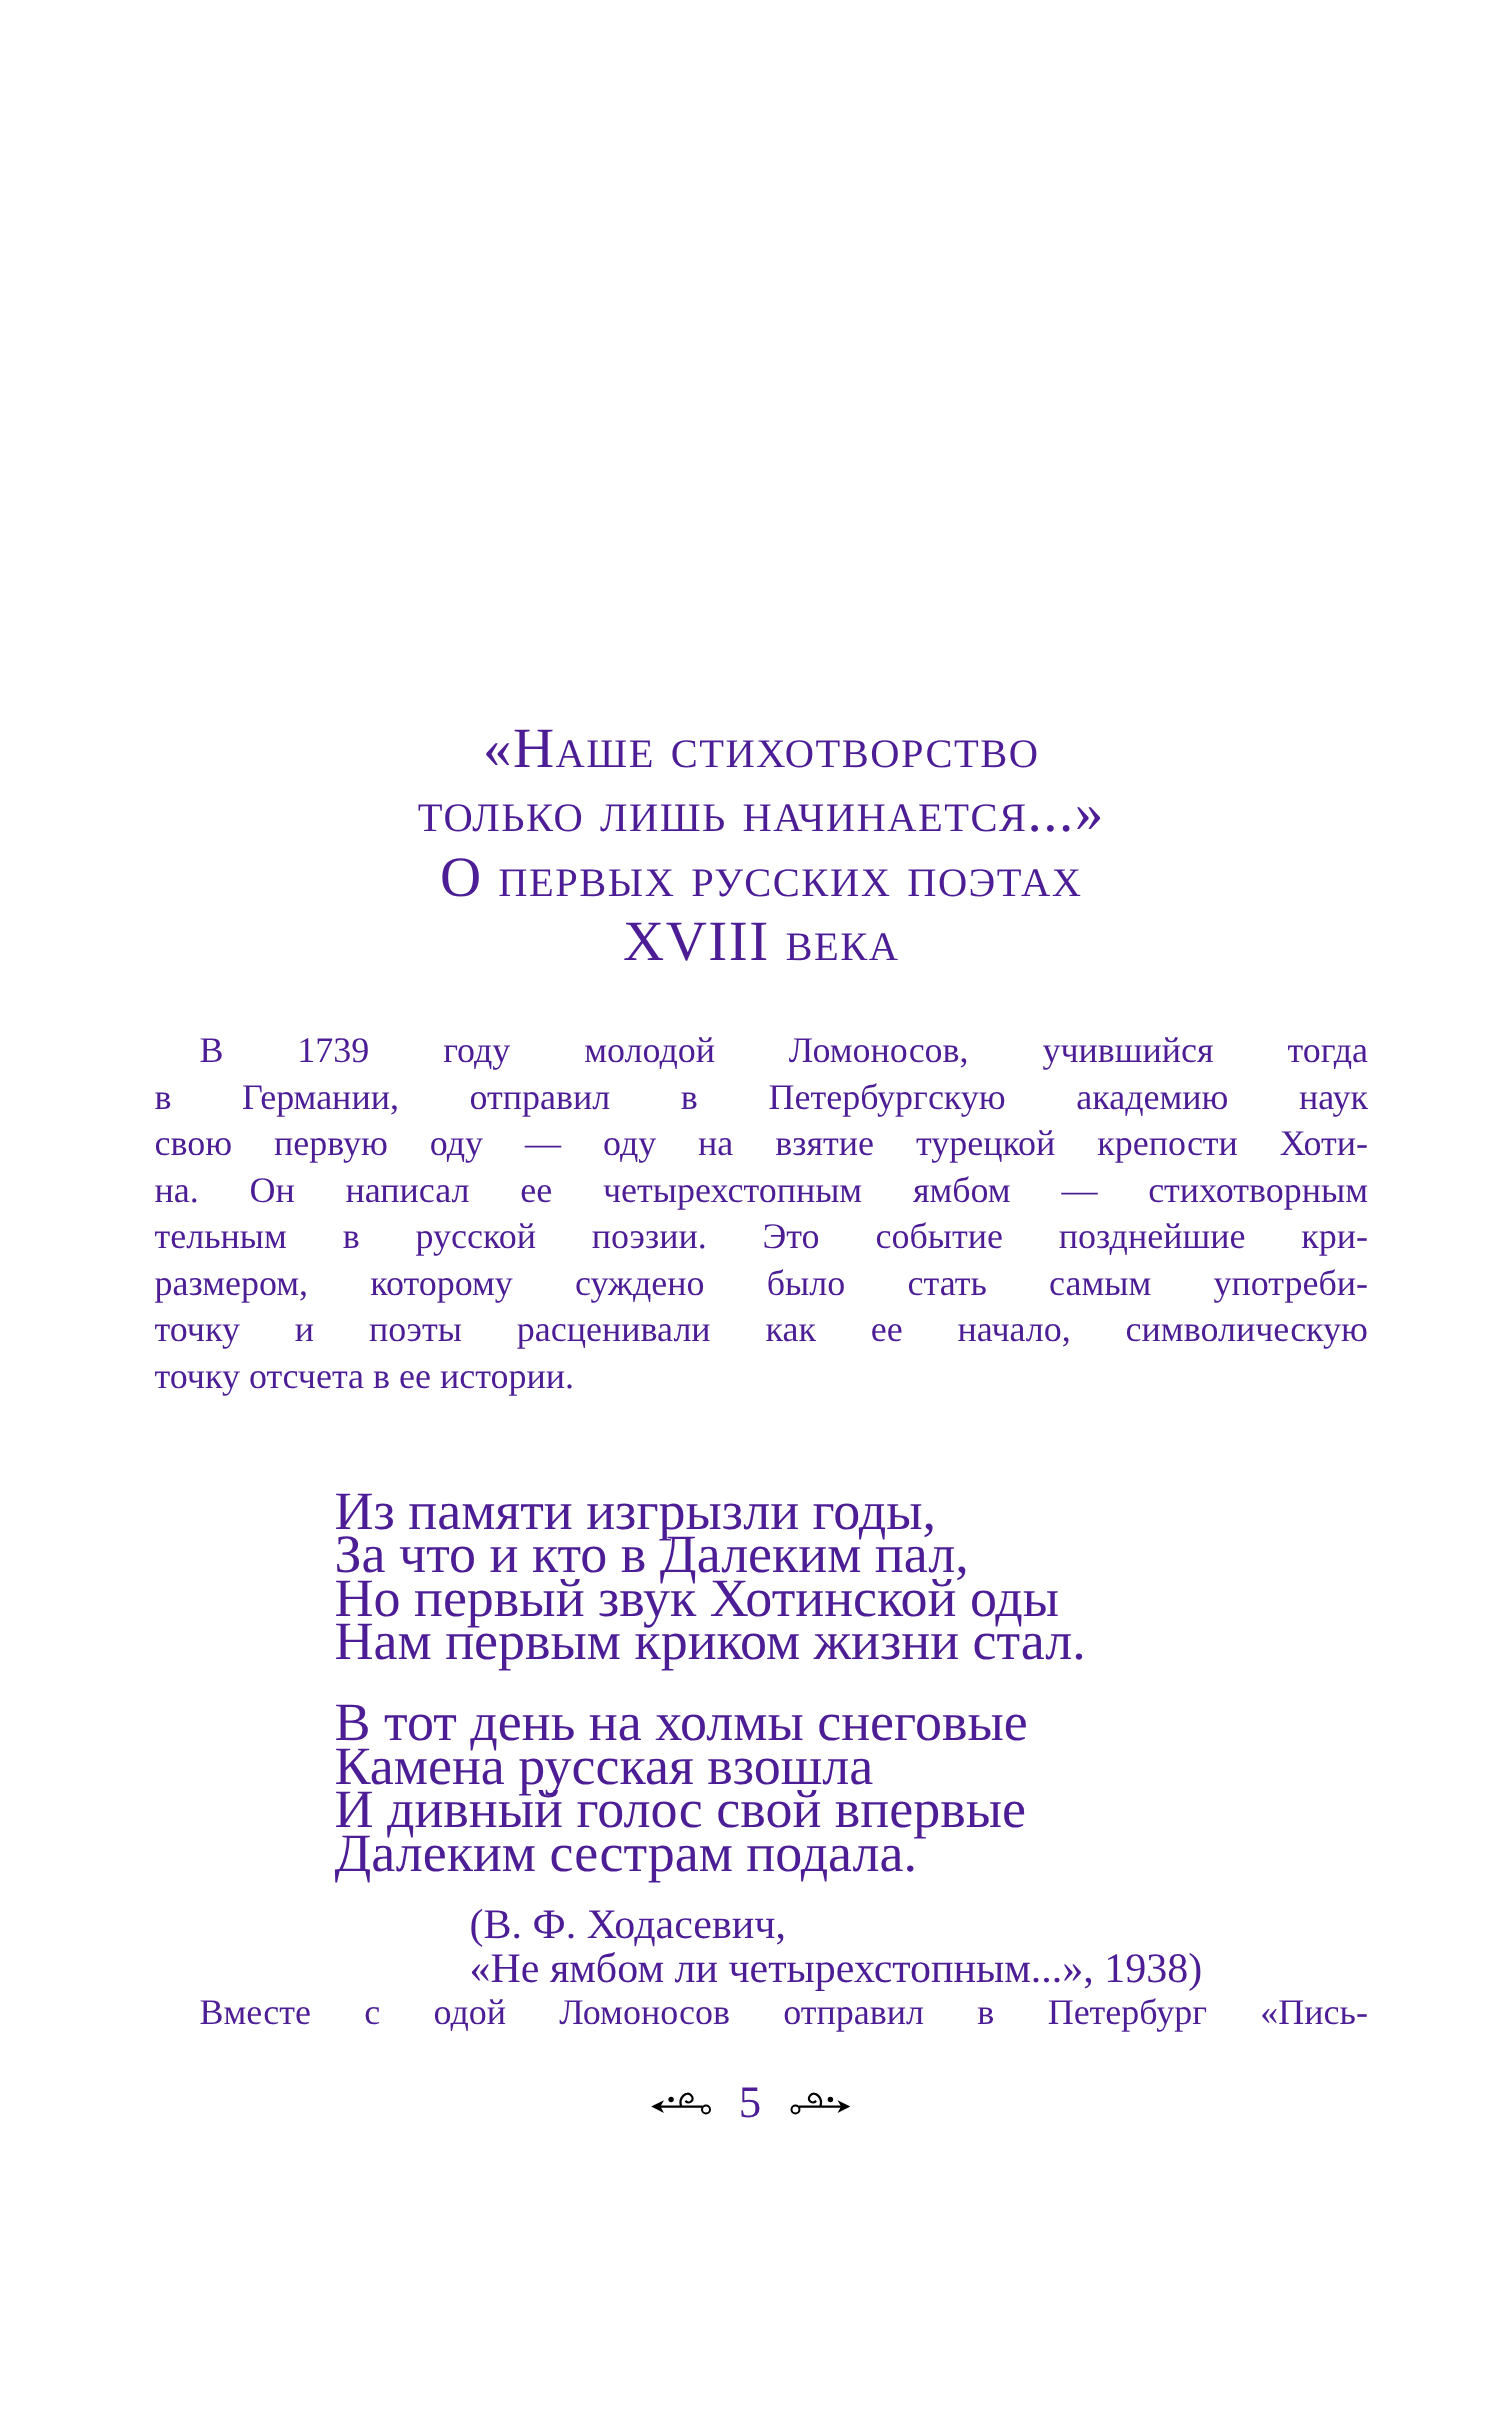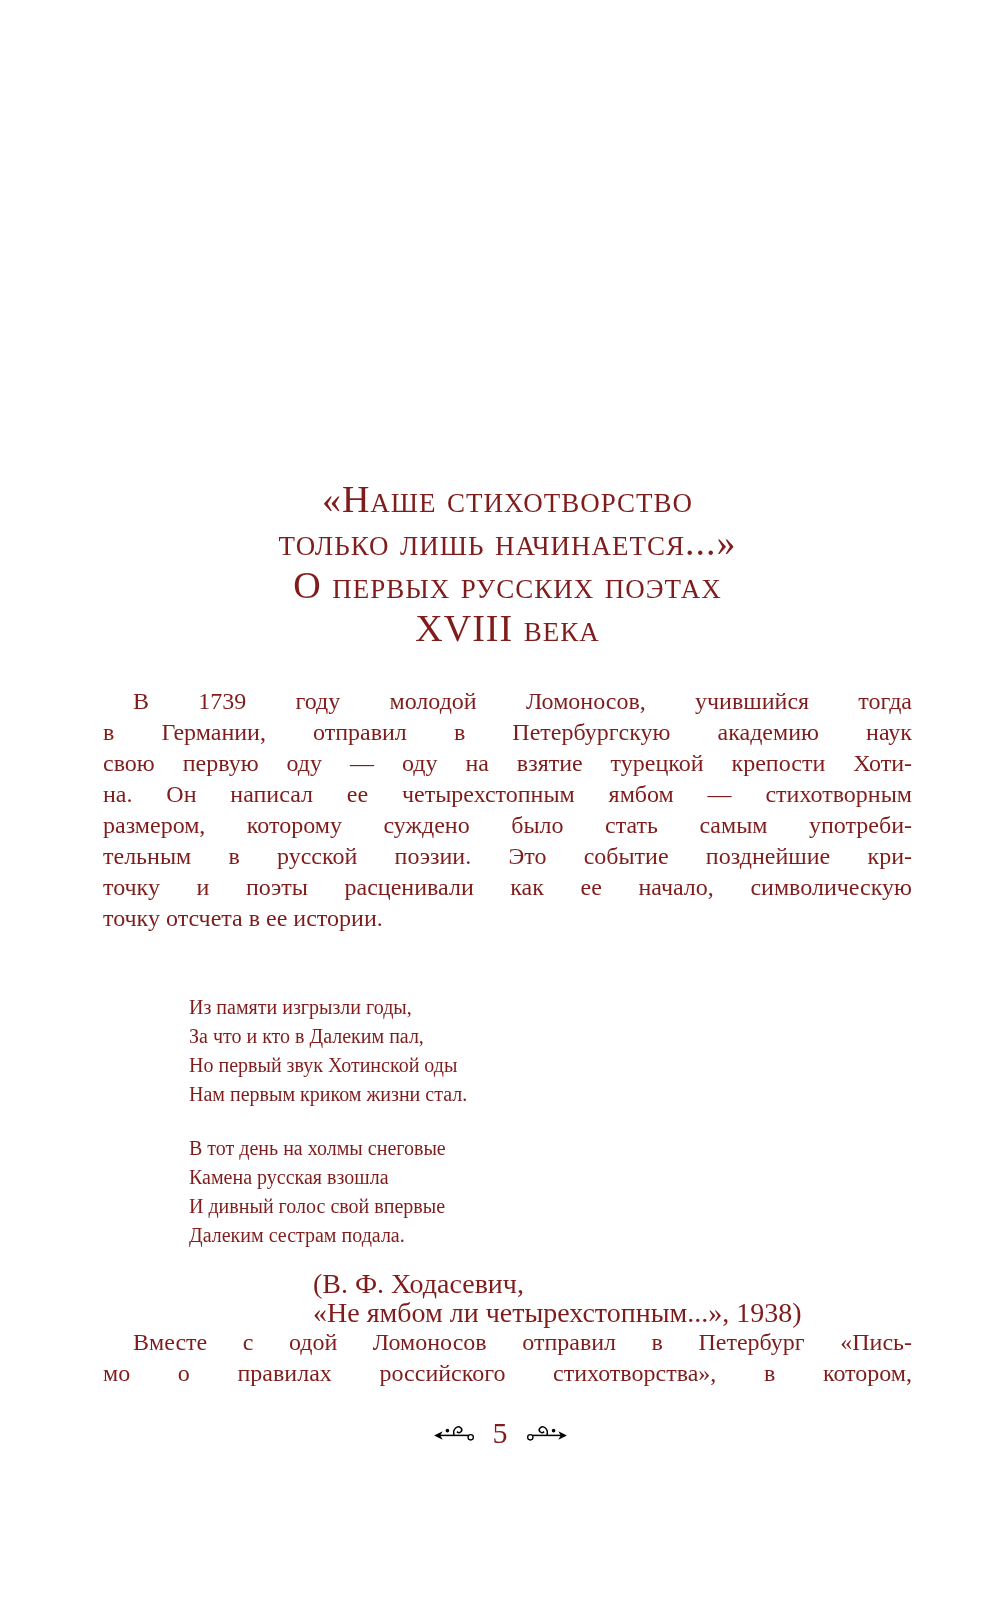--- a/index.html
+++ b/index.html
@@ -6,21 +6,21 @@
     margin: 0;
     padding: 0;
     background: #ffffff;
   }
   .page {
     position: relative;
     width: 1000px;
     height: 1616px;
     margin: 0 auto;
     background: #ffffff;
-    color: #7f1d1d;
+    color: #4c1d95;
     font-family: "Liberation Serif", serif;
     overflow: hidden;
   }
   .content {
     padding: 0 88px 0 103px; 
   }
 
   
   .chapter-title {
     margin-top: 478px;
@@ -41,22 +41,22 @@
   .para .line {
     text-align: justify;
     text-align-last: justify;
     white-space: normal;
   }
   .para .line:first-child { text-indent: 30px; }
   .para-first .line:last-child { text-align-last: left; }
 
   
   .poem {
-    margin-left: 86px;
-    font-size: 20px;
+    margin-left: 120px;
+    font-size: 36px;
     line-height: 29px;
   }
   .stanza-1 { margin-top: 59px; }
   .stanza-2 { margin-top: 25px; }
   .poem-line { text-align: left; }
 
   
   .attribution {
     margin-left: 210px;
     margin-top: 19px;
@@ -96,22 +96,22 @@
         <div class="title-line">О первых русских поэтах</div>
         <div class="title-line">XVIII века</div>
       </div>
 
     <div class="para para-first">
 
     <div class="line">В 1739 году молодой Ломоносов, учившийся тогда</div>
         <div class="line">в Германии, отправил в Петербургскую академию наук</div>
         <div class="line">свою первую оду — оду на взятие турецкой крепости Хоти-</div>
         <div class="line">на. Он написал ее четырехстопным ямбом — стихотворным</div>
+        <div class="line">тельным в русской поэзии. Это событие позднейшие кри-</div>
         <div class="line">размером, которому суждено было стать самым употреби-</div>
-        <div class="line">тельным в русской поэзии. Это событие позднейшие кри-</div>
         <div class="line">точку и поэты расценивали как ее начало, символическую</div>
         <div class="line">точку отсчета в ее истории.</div>
       </div>
 
     <div class="poem stanza-1">
 
     <div class="poem-line">Из памяти изгрызли годы,</div>
         <div class="poem-line">За что и кто в Далеким пал,</div>
         <div class="poem-line">Но первый звук Хотинской оды</div>
         <div class="poem-line">Нам первым криком жизни стал.</div>
@@ -127,21 +127,20 @@
 
     <div class="attribution">
 
     <div class="attribution-line">(В. Ф. Ходасевич,</div>
         <div class="attribution-line">«Не ямбом ли четырехстопным...», 1938)</div>
       </div>
 
     <div class="para para-second">
 
     <div class="line">Вместе с одой Ломоносов отправил в Петербург «Пись-</div>
-        <div class="line">мо о правилах российского стихотворства», в котором,</div>
       </div>
 
   </div>
 
   <div class="footer">
     <svg class="ornament" viewBox="0 0 44 20" xmlns="http://www.w3.org/2000/svg">
       <g fill="none" stroke="#000" stroke-width="1.6">
         <line x1="5" y1="12" x2="36" y2="12"></line>
         <path d="M21,12 C19,5 25,1 28,4 C31,7 27,11 24,8"></path>
         <circle cx="38.5" cy="14" r="2.8" stroke-width="1.4"></circle>

